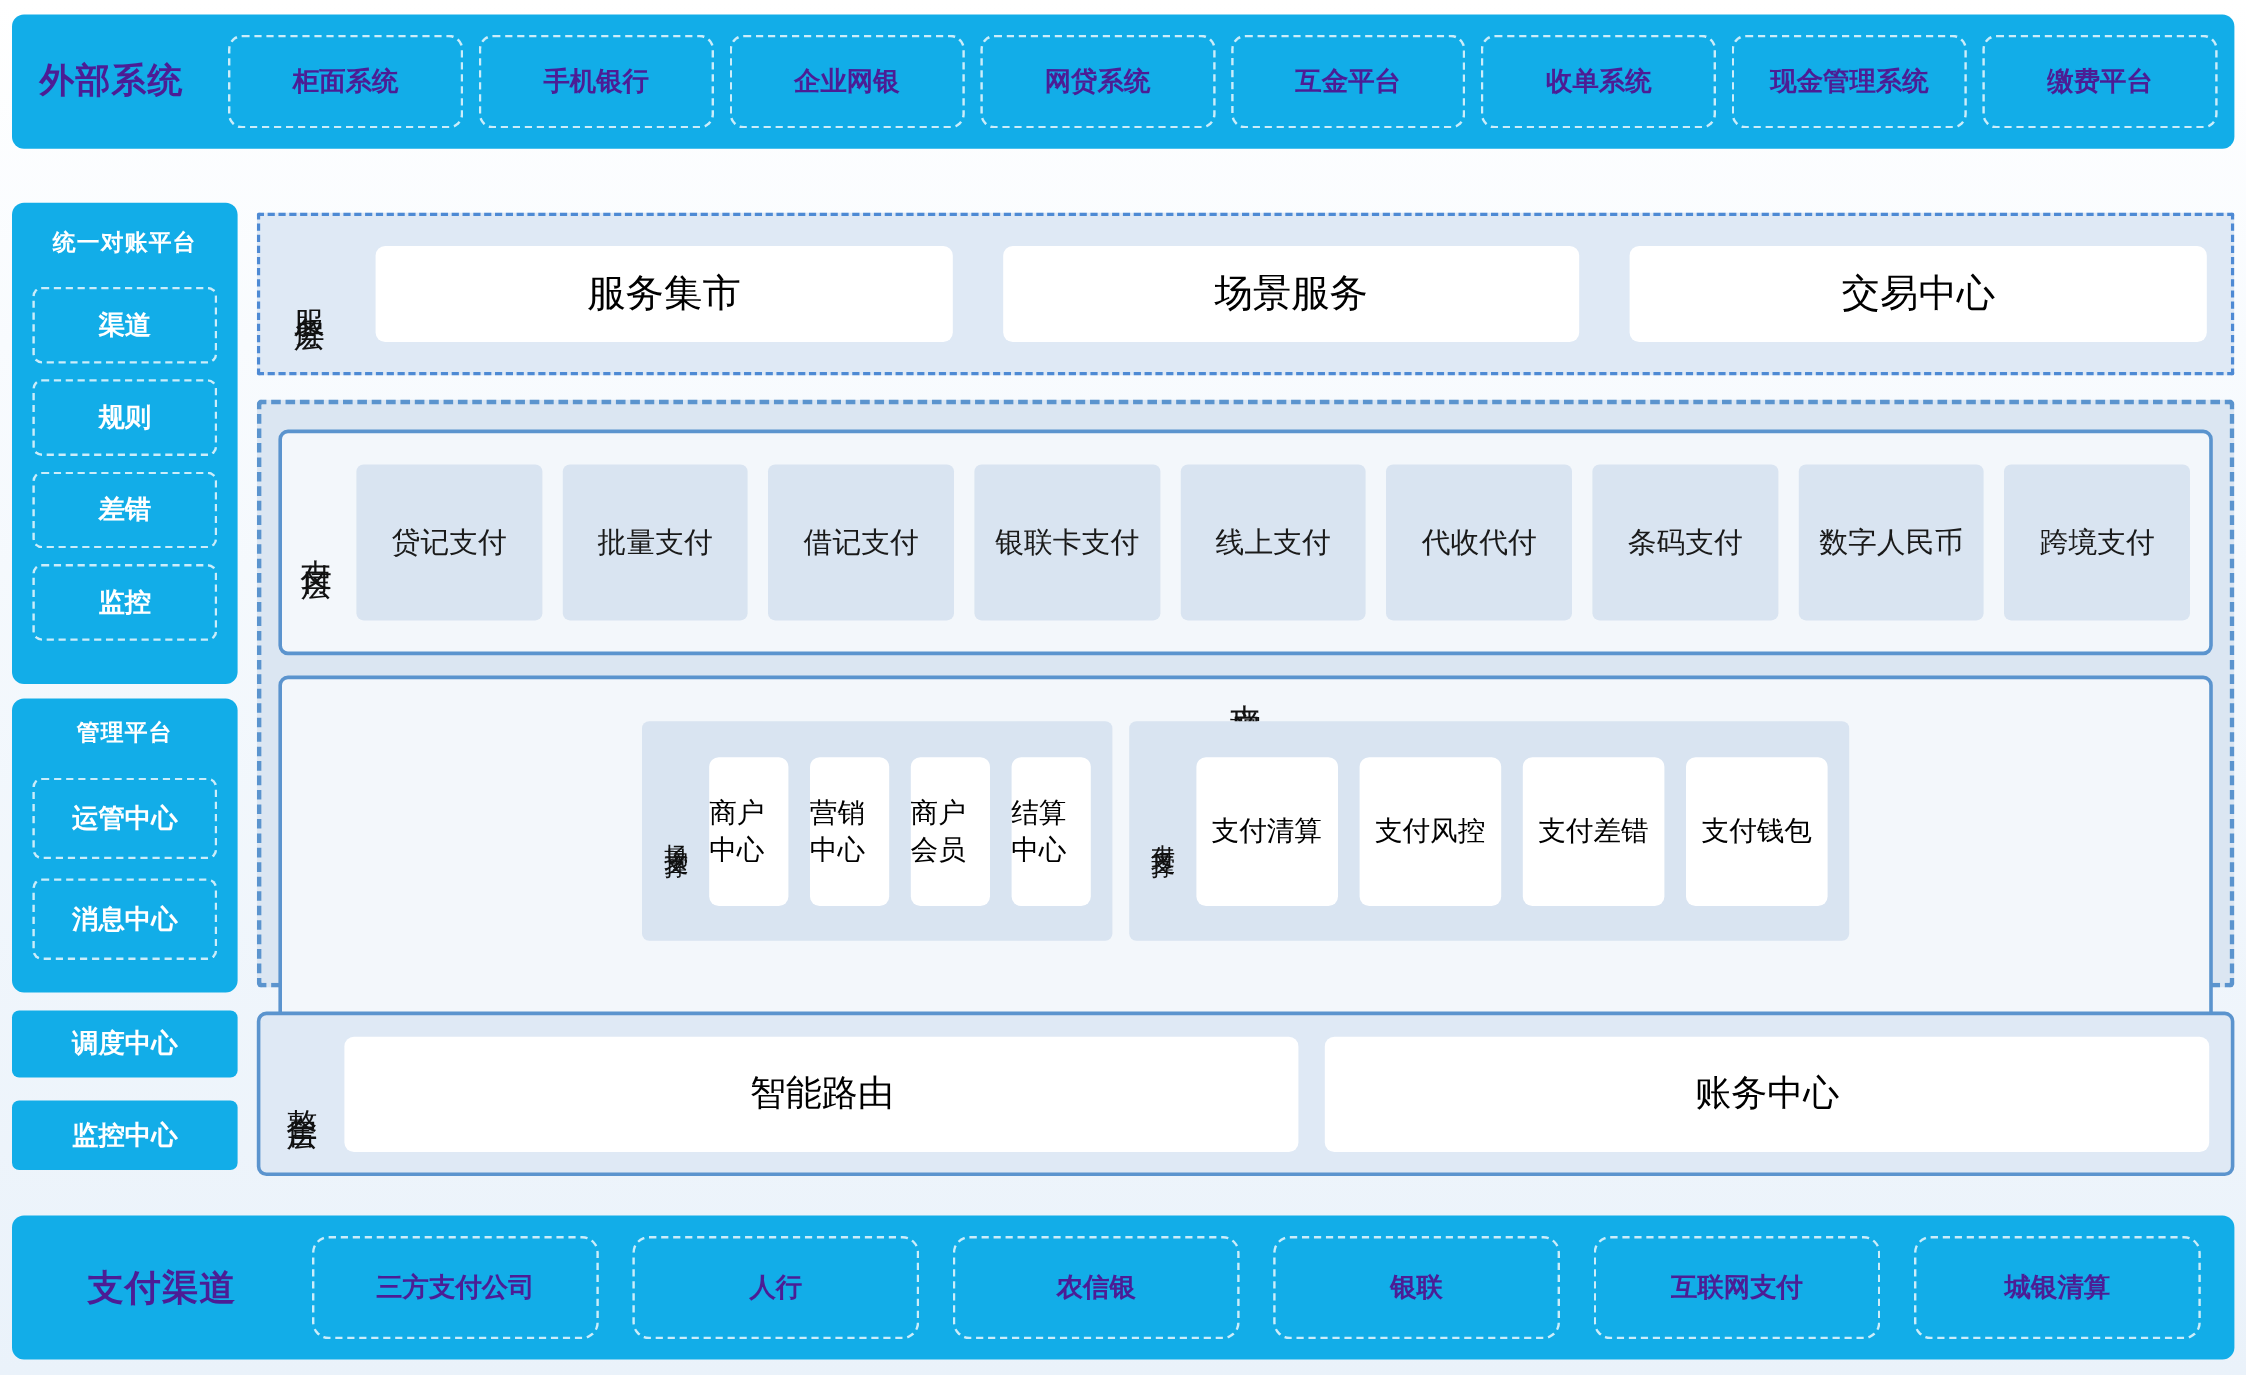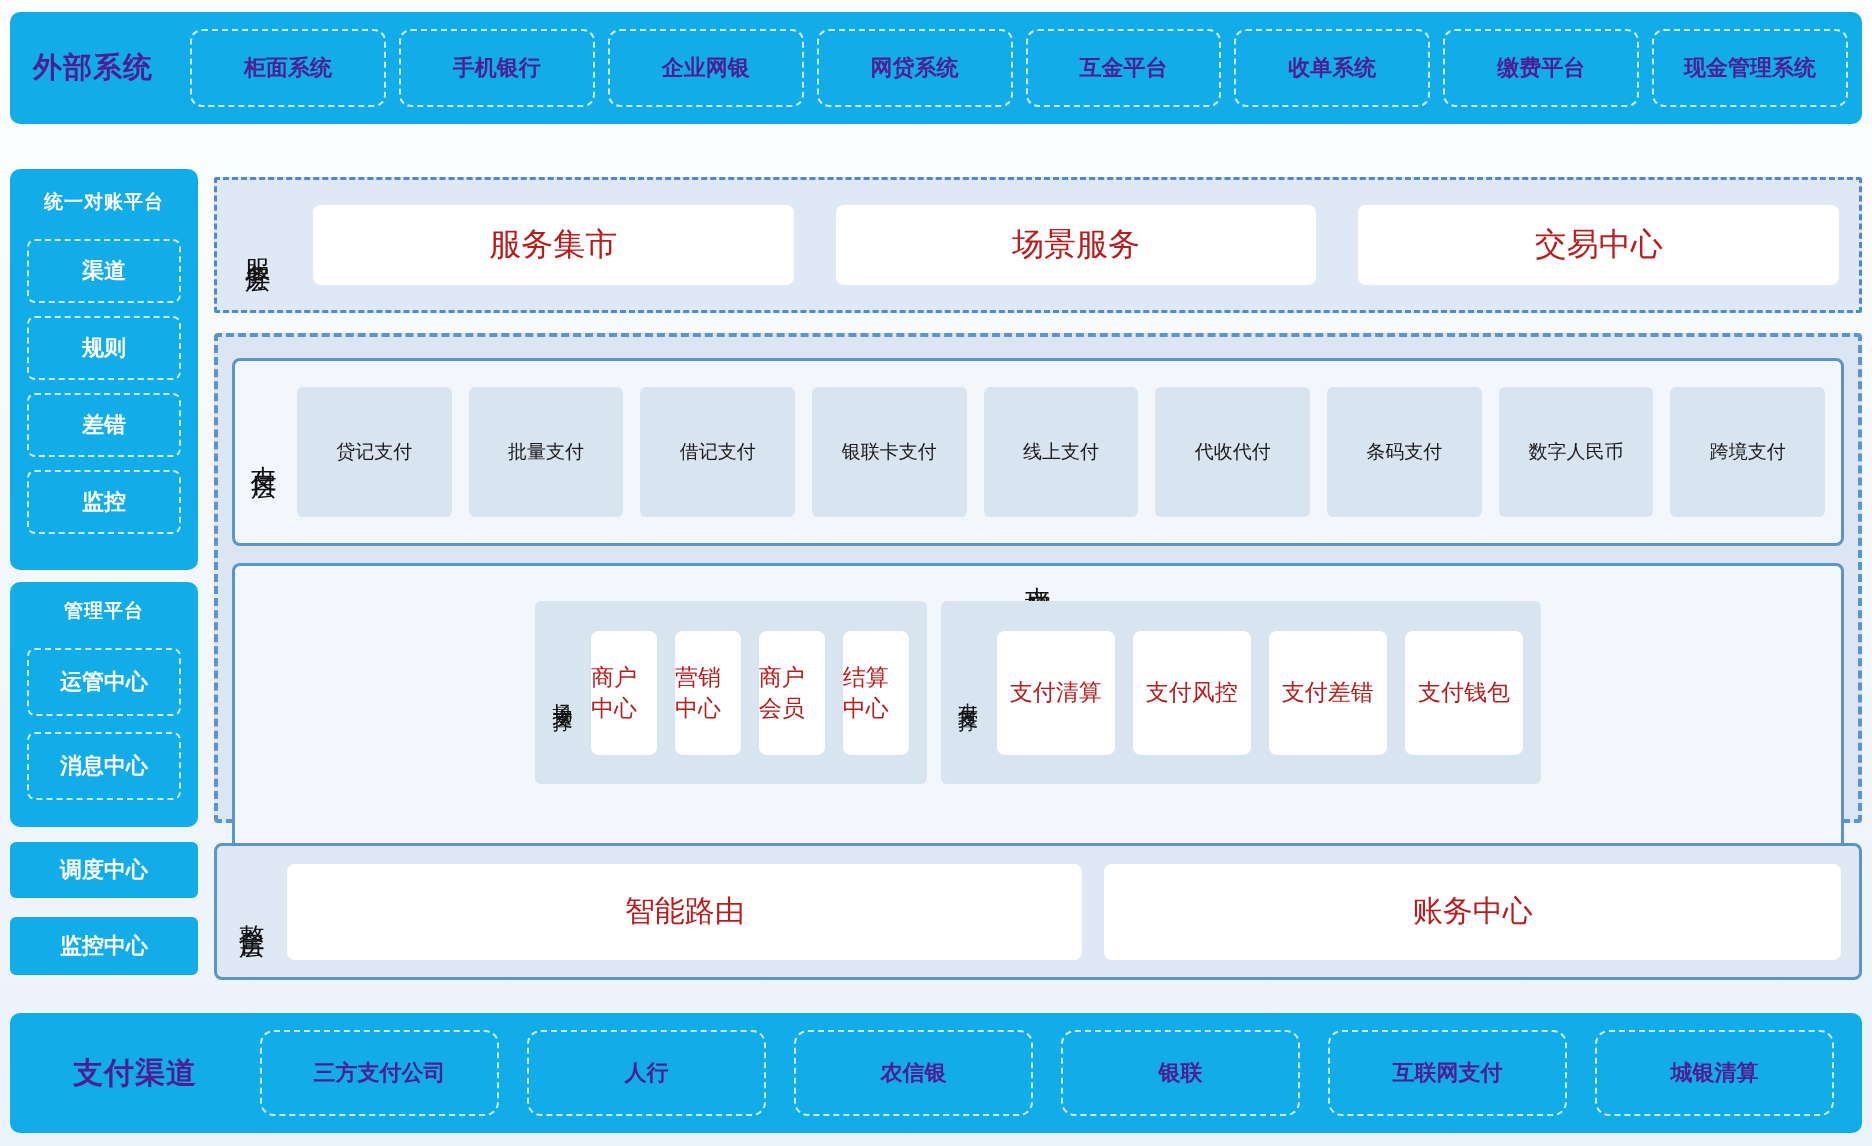--- a/index.html
+++ b/index.html
@@ -65,37 +65,37 @@
   }
   .vlabel.small { font-size: 20px; letter-spacing: 3px; }
 
   .service-layer {
     margin-top: 53px; height: 136px; background: #dfe9f5;
     border: 3px dashed #4e8ad4; border-radius: 2px;
     display: flex; align-items: center; gap: 42px; padding: 0 20px 0 28px;
   }
   .white-box {
     background: #ffffff; border-radius: 8px; display: flex;
-    align-items: center; justify-content: center; font-size: 32px; color: #b91c1c;
+    align-items: center; justify-content: center; font-size: 32px; color: #000000;
   }
   .service-layer .white-box { flex: 1; height: 80px; }
 
   .core {
     margin-top: 20px; height: 490px; background: #dbe6f2;
     border: 4px dashed #5b94ce; border-radius: 4px; padding: 21px 14px;
   }
   .solid-box {
     border: 3px solid #5b94ce; border-radius: 8px; background: #f3f7fb;
     display: flex; align-items: center; padding: 0 16px; gap: 20px;
   }
   .pay-box { height: 188px; }
   .pay-items { flex: 1; display: flex; gap: 17px; }
   .pay-item {
     flex: 1; height: 130px; background: #d9e4f1; border-radius: 6px;
-    display: flex; align-items: center; justify-content: center; font-size: 19px;
+    display: flex; align-items: center; justify-content: center; font-size: 24px;
   }
   .support-box { height: 293px; margin-top: 17px; flex-direction: column; }
   .support-panels { flex: 1; display: flex; gap: 14px; }
   .support-panel {
     background: #d9e4f1; border-radius: 6px; height: 183px;
     display: flex; align-items: center; gap: 18px; padding: 0 18px;
   }
   .support-panel.scene { flex: 0.63; }
   .support-panel.pay  { flex: 1; }
   .support-panel .white-box { flex: 1; height: 124px; font-size: 23px; }
@@ -116,22 +116,22 @@
 
 <div class="banner top">
   <div class="banner-title">外部系统</div>
   <div class="banner-items">
     <div class="banner-item">柜面系统</div>
     <div class="banner-item">手机银行</div>
     <div class="banner-item">企业网银</div>
     <div class="banner-item">网贷系统</div>
     <div class="banner-item">互金平台</div>
     <div class="banner-item">收单系统</div>
+    <div class="banner-item">现金管理系统</div>
     <div class="banner-item">缴费平台</div>
-    <div class="banner-item">现金管理系统</div>
   </div>
 </div>
 
 <div class="middle">
 
   <div class="sidebar">
     <div class="side-card first">
       <div class="side-card-title">统一对账平台</div>
       <div class="side-item">渠道</div>
       <div class="side-item">规则</div>

